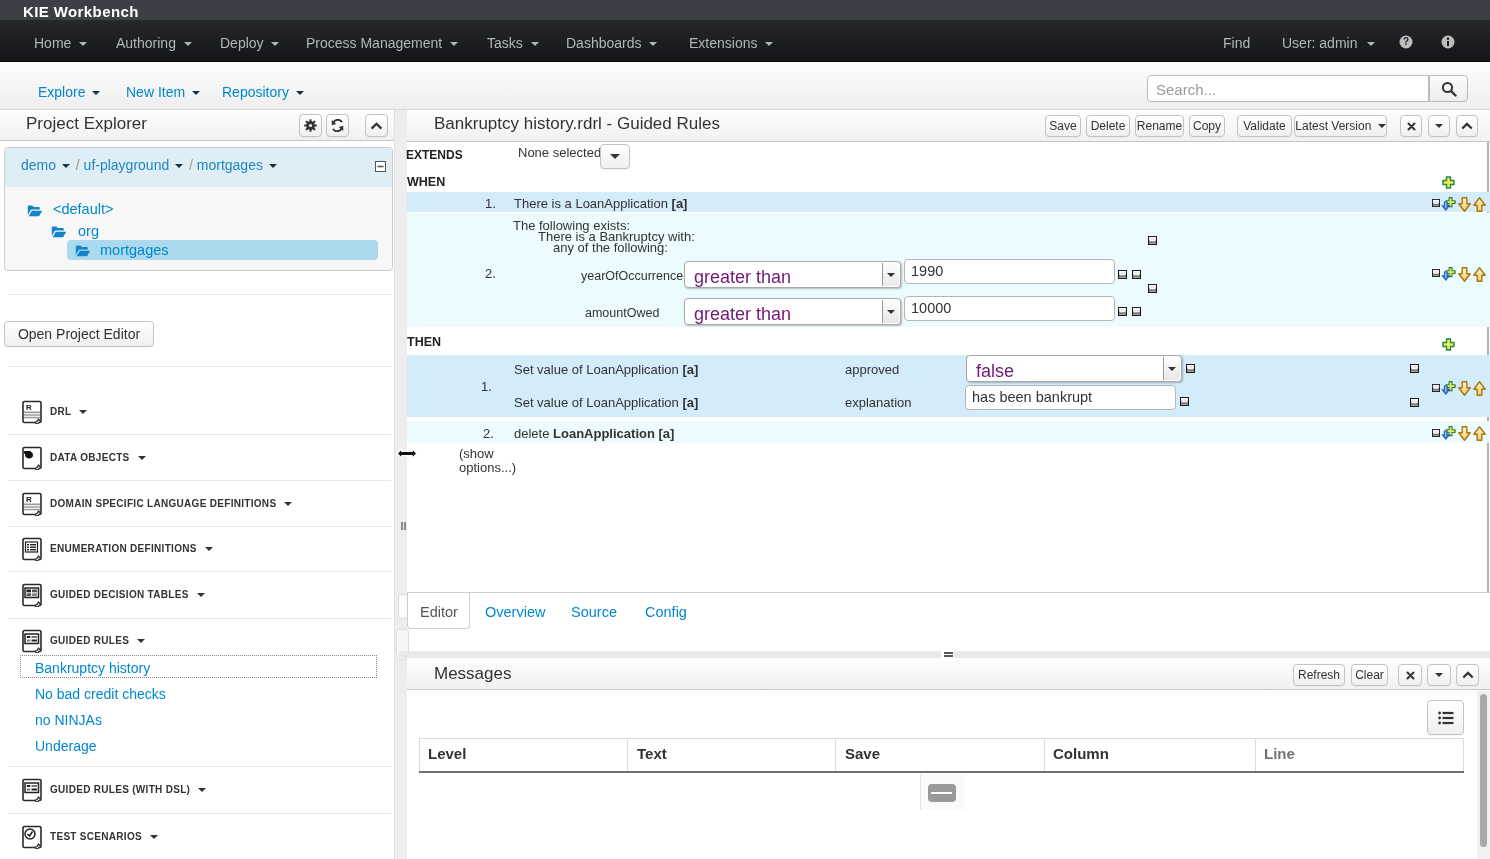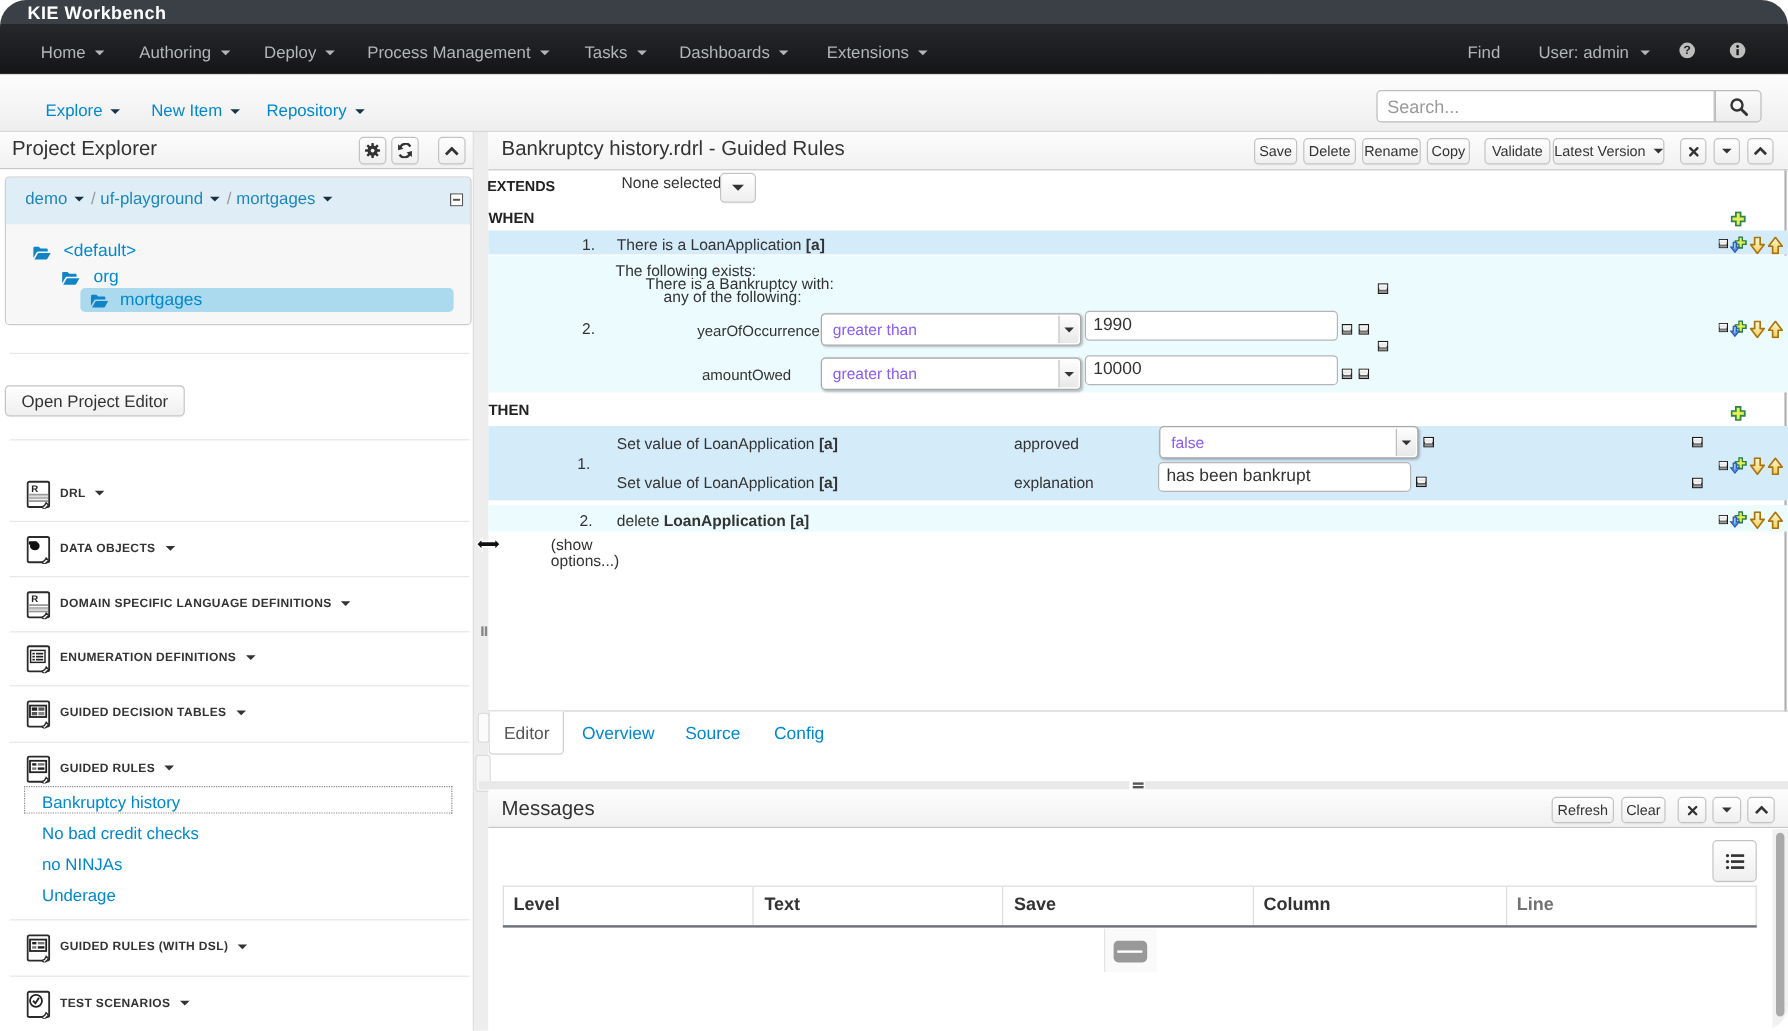--- a/index.html
+++ b/index.html
@@ -1,29 +1,29 @@
 <!DOCTYPE html>
 <html><head>
 <meta charset="utf-8">
 <style>
 * { margin:0; padding:0; box-sizing:border-box; }
 html,body { width:1490px; height:859px; font-family:"Liberation Sans",sans-serif; background:#fff; overflow:hidden; }
-#page { position:relative; width:1490px; height:859px; overflow:hidden;border-radius:22px; }
+#page { position:relative; width:1490px; height:859px; overflow:hidden; }
 .abs { position:absolute; }
 .btn { position:absolute; display:flex; align-items:center; justify-content:center; border:1px solid #c3c3c3; border-radius:4px; background:linear-gradient(#ffffff,#efefef); color:#333; font-size:12px; height:22px; box-shadow:0 1px 0 rgba(0,0,0,0.04); }
 .hdr { position:absolute; background:linear-gradient(#fdfdfd,#f1f1f1); border-bottom:1px solid #c6c6c6; }
-.hdr-title { position:absolute; font-size:17px; color:#333; }
+.hdr-title { position:absolute; font-size:17px; color:#333;margin-left:16px; }
 .caret { display:inline-block; width:0; height:0; border-left:4px solid transparent; border-right:4px solid transparent; border-top:4px solid currentColor; vertical-align:middle; }
 .sep { position:absolute; left:8px; width:383px; height:1px; background:#e7e7e7; }
 .acc-label { position:absolute; font-size:10px; font-weight:bold; color:#333; letter-spacing:0.3px; white-space:nowrap; }
 .acc-link { position:absolute; font-size:14px; color:#0088ce; white-space:nowrap; }
 .t13 { position:absolute; font-size:13px; color:#333; white-space:nowrap; }
 .rownum { position:absolute; font-size:13px; color:#333; }
 .gsel { position:absolute; background:#fff; border:1px solid #a9a9a9; border-radius:4px; box-shadow:1px 1px 2px rgba(0,0,0,0.25); height:27px; }
-.gsel .txt { position:absolute; left:9px; top:5px; font-size:13px; color:#8b5cf6; }
+.gsel .txt { position:absolute; left:9px; top:5px; font-size:18px; color:#701a75; }
 .gsel .arr { position:absolute; right:1px; top:1px; bottom:1px; width:17px; border-left:1px solid #999; background:linear-gradient(#fdfdfd,#e8e8e8); border-radius:0 3px 3px 0; display:flex; align-items:center; justify-content:center; }
 .ginp { position:absolute; background:#fff; border:1px solid #b5b5b5; border-radius:4px; font-size:14.5px; color:#333; padding:3px 0 0 6px; height:25px; }
 .navitem { position:absolute; font-size:14px; color:#b3b6b8; white-space:nowrap; }
 .tab-link { position:absolute; font-size:14.5px; color:#0088ce; }
 svg { display:block; }
 </style>
 </head>
 <body>
 <div id="page">
 

